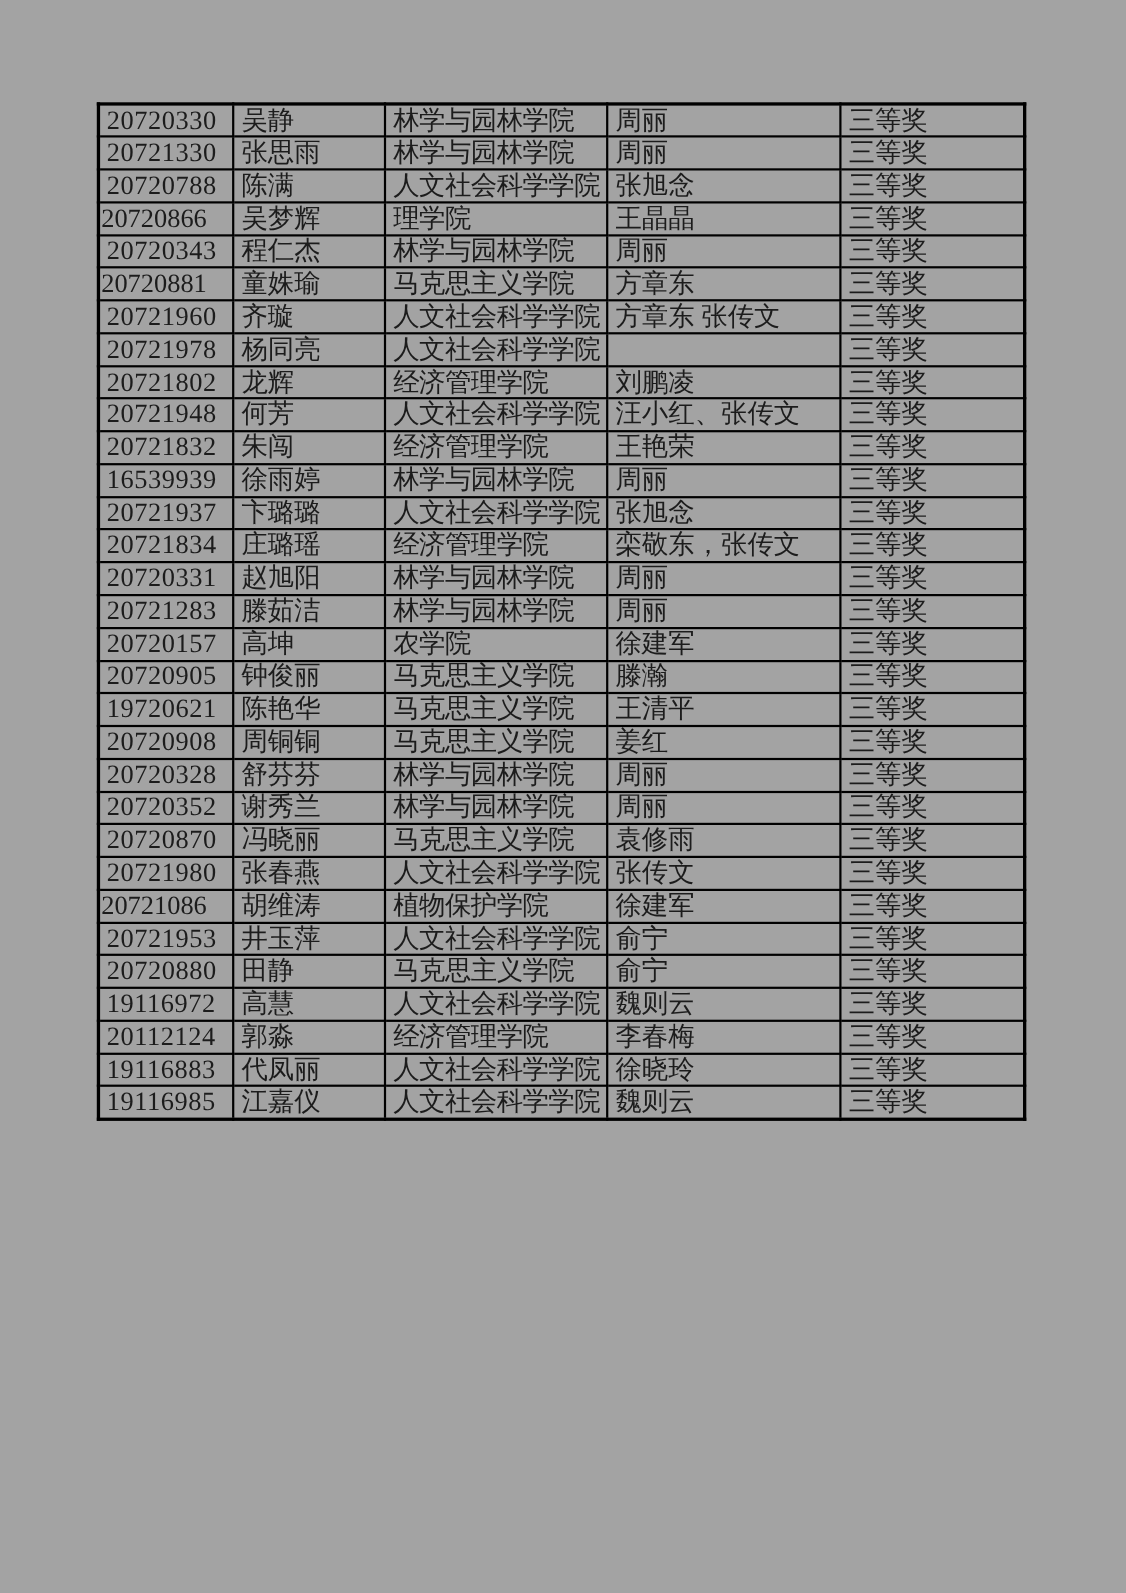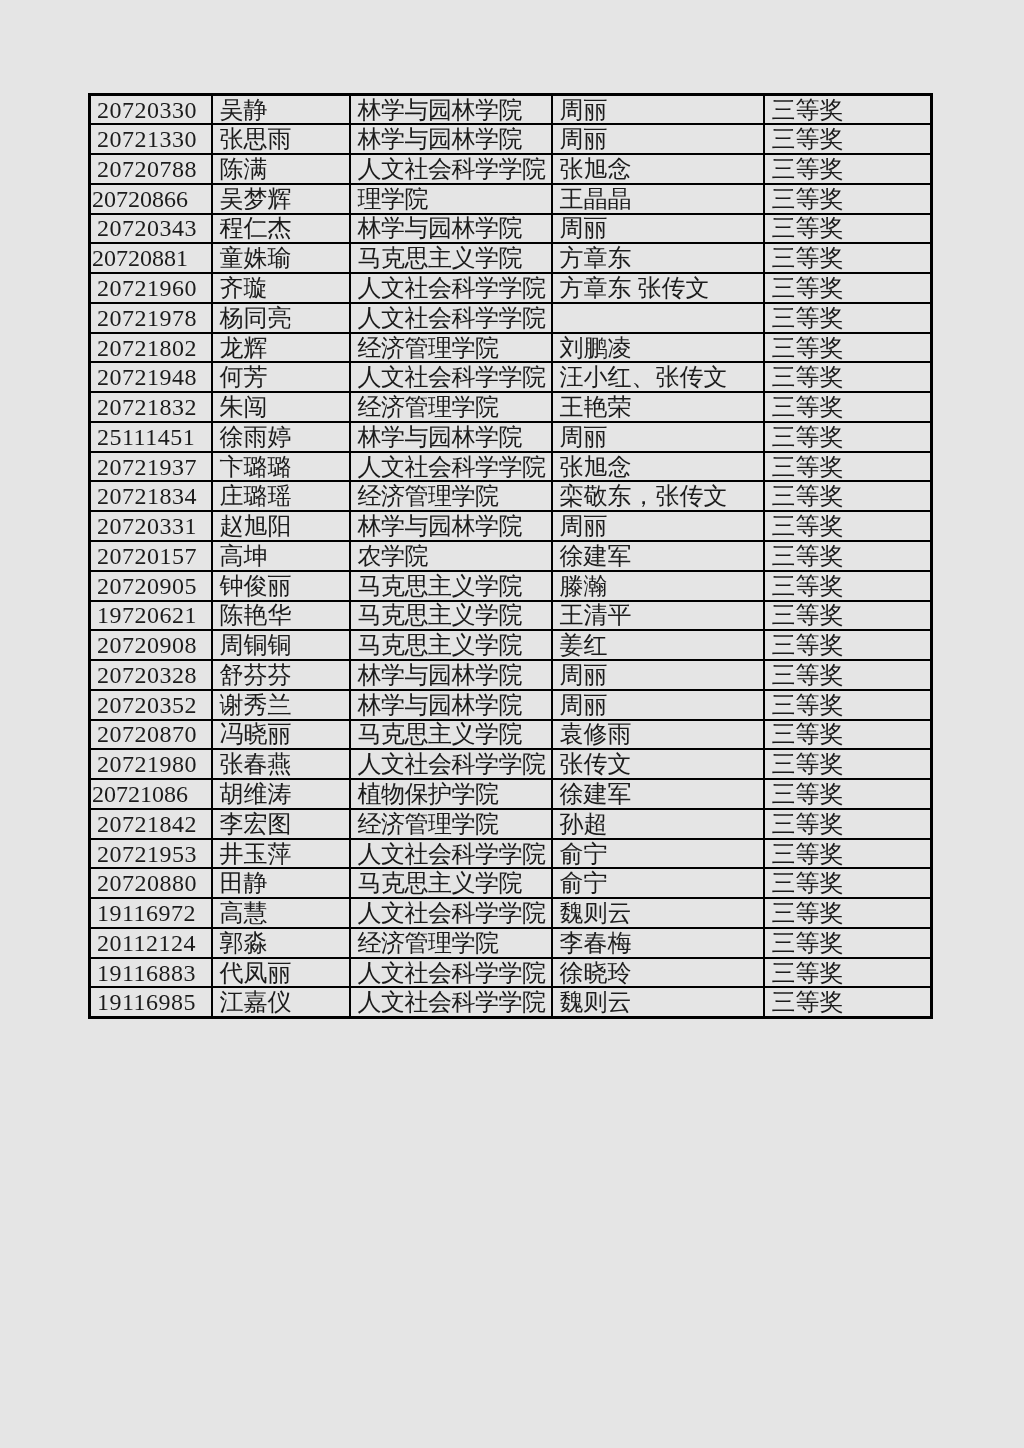--- a/index.html
+++ b/index.html
@@ -5,21 +5,21 @@
   * { margin: 0; padding: 0; box-sizing: border-box; }
 
   html, body {
     background: #ffffff;
   }
 
   .page {
     position: relative;
     width: 1024px;
     height: 1448px;
-    background: #e5e5e5;
+    background: #a3a3a3;
     overflow: hidden;
     font-family: "Liberation Serif", "DejaVu Serif", serif;
     color: #1c1c1c;
   }
 
   table.awards-table {
     position: absolute;
     left: 88px;
     top: 93px;
     width: 842px;
@@ -152,21 +152,21 @@
           <td class="col-award">三等奖</td>
         </tr>
         <tr>
           <td class="col-id">20721832</td>
           <td class="col-name">朱闯</td>
           <td class="col-college">经济管理学院</td>
           <td class="col-advisor">王艳荣</td>
           <td class="col-award">三等奖</td>
         </tr>
         <tr>
-          <td class="col-id">25111451</td>
+          <td class="col-id">16539939</td>
           <td class="col-name">徐雨婷</td>
           <td class="col-college">林学与园林学院</td>
           <td class="col-advisor">周丽</td>
           <td class="col-award">三等奖</td>
         </tr>
         <tr>
           <td class="col-id">20721937</td>
           <td class="col-name">卞璐璐</td>
           <td class="col-college">人文社会科学学院</td>
           <td class="col-advisor">张旭念</td>
@@ -180,20 +180,27 @@
           <td class="col-award">三等奖</td>
         </tr>
         <tr>
           <td class="col-id">20720331</td>
           <td class="col-name">赵旭阳</td>
           <td class="col-college">林学与园林学院</td>
           <td class="col-advisor">周丽</td>
           <td class="col-award">三等奖</td>
         </tr>
         <tr>
+          <td class="col-id">20721283</td>
+          <td class="col-name">滕茹洁</td>
+          <td class="col-college">林学与园林学院</td>
+          <td class="col-advisor">周丽</td>
+          <td class="col-award">三等奖</td>
+        </tr>
+        <tr>
           <td class="col-id">20720157</td>
           <td class="col-name">高坤</td>
           <td class="col-college">农学院</td>
           <td class="col-advisor">徐建军</td>
           <td class="col-award">三等奖</td>
         </tr>
         <tr>
           <td class="col-id">20720905</td>
           <td class="col-name">钟俊丽</td>
           <td class="col-college">马克思主义学院</td>
@@ -243,27 +250,20 @@
           <td class="col-award">三等奖</td>
         </tr>
         <tr>
           <td class="col-id right">20721086</td>
           <td class="col-name">胡维涛</td>
           <td class="col-college">植物保护学院</td>
           <td class="col-advisor">徐建军</td>
           <td class="col-award">三等奖</td>
         </tr>
         <tr>
-          <td class="col-id">20721842</td>
-          <td class="col-name">李宏图</td>
-          <td class="col-college">经济管理学院</td>
-          <td class="col-advisor">孙超</td>
-          <td class="col-award">三等奖</td>
-        </tr>
-        <tr>
           <td class="col-id">20721953</td>
           <td class="col-name">井玉萍</td>
           <td class="col-college">人文社会科学学院</td>
           <td class="col-advisor">俞宁</td>
           <td class="col-award">三等奖</td>
         </tr>
         <tr>
           <td class="col-id">20720880</td>
           <td class="col-name">田静</td>
           <td class="col-college">马克思主义学院</td>

